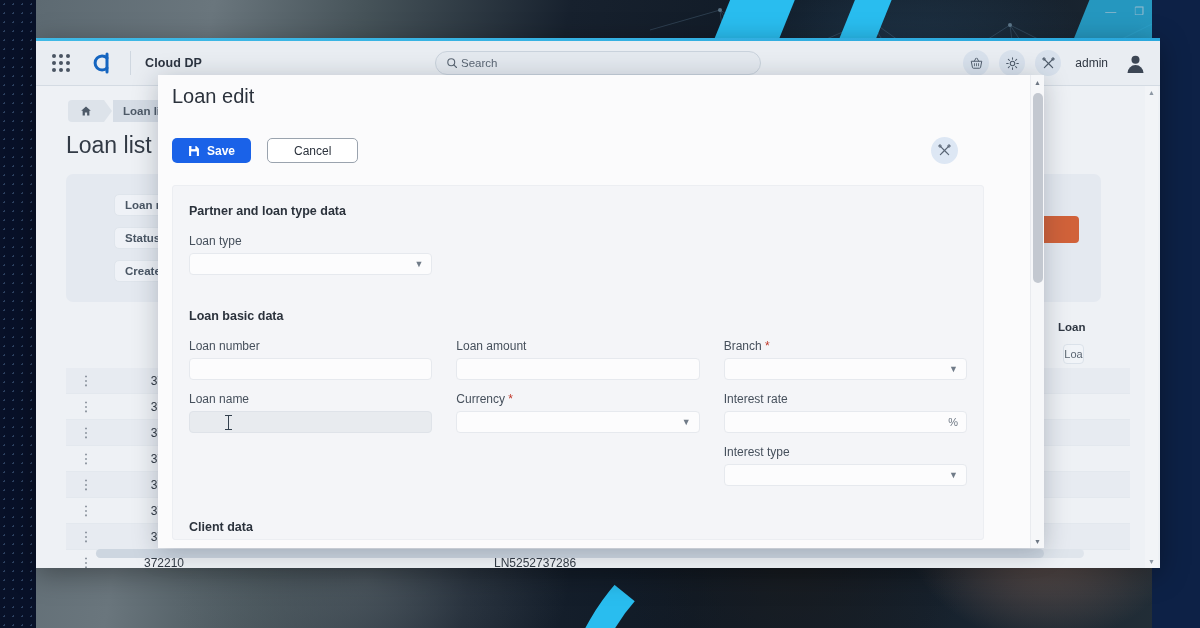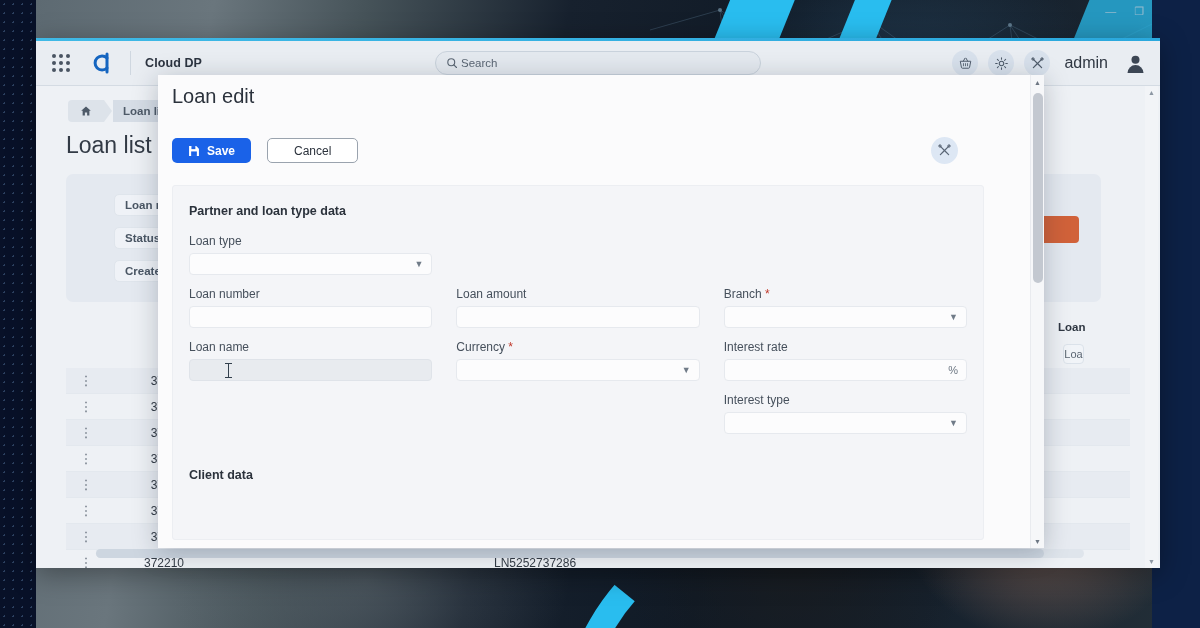--- a/index.html
+++ b/index.html
@@ -87,21 +87,21 @@
     position:absolute; left: 50%; transform: translateX(-50%);
     width: 326px; height: 24px; border:1px solid #c9d2dc; border-radius:13px;
     background:#e4e9ef; display:flex; align-items:center; padding: 0 10px; gap:3px;
   }
   .searchwrap .stext { font-size:11.5px; color:#5b6673; }
   .hdr-right { margin-left:auto; display:flex; align-items:center; gap:10px; }
   .circ-icon {
     width: 26px; height:26px; border-radius:50%; background:#d8e1ec;
     display:flex; align-items:center; justify-content:center; cursor:pointer;
   }
-  .username { font-size:16px; color:#2f3742; margin:0 6px 0 4px; }
+  .username { font-size:12px; color:#2f3742; margin:0 6px 0 4px; }
   .avatar { width:22px;height:22px; display:flex; align-items:flex-end; justify-content:center;}
 
   
   .pagebody { position:relative; height: 482px; background:#eef1f5; }
   .breadcrumb {
     position:absolute; left:32px; top:14px; display:flex; align-items:center; height:22px;
   }
   .crumb {
     background:#dde3ea; height:22px; display:flex; align-items:center; padding: 0 12px 0 10px;
     font-size:11.5px; color:#4e5a68; font-weight:700; position:relative;
@@ -471,20 +471,21 @@
             <div class="finput">
               <span></span>
               <span class="chev">▼</span>
             </div>
           </div>
         </div>
         <div class="col"></div>
         <div class="col"></div>
       </div>
 
+      <div class="sect-title mt">Loan basic data</div>
       <div class="grid3">
 
         <div class="col">
           <div class="fld">
             <span class="flabel">Loan number</span>
             <div class="finput">
               <span></span>
             </div>
           </div>
           <div class="fld">

